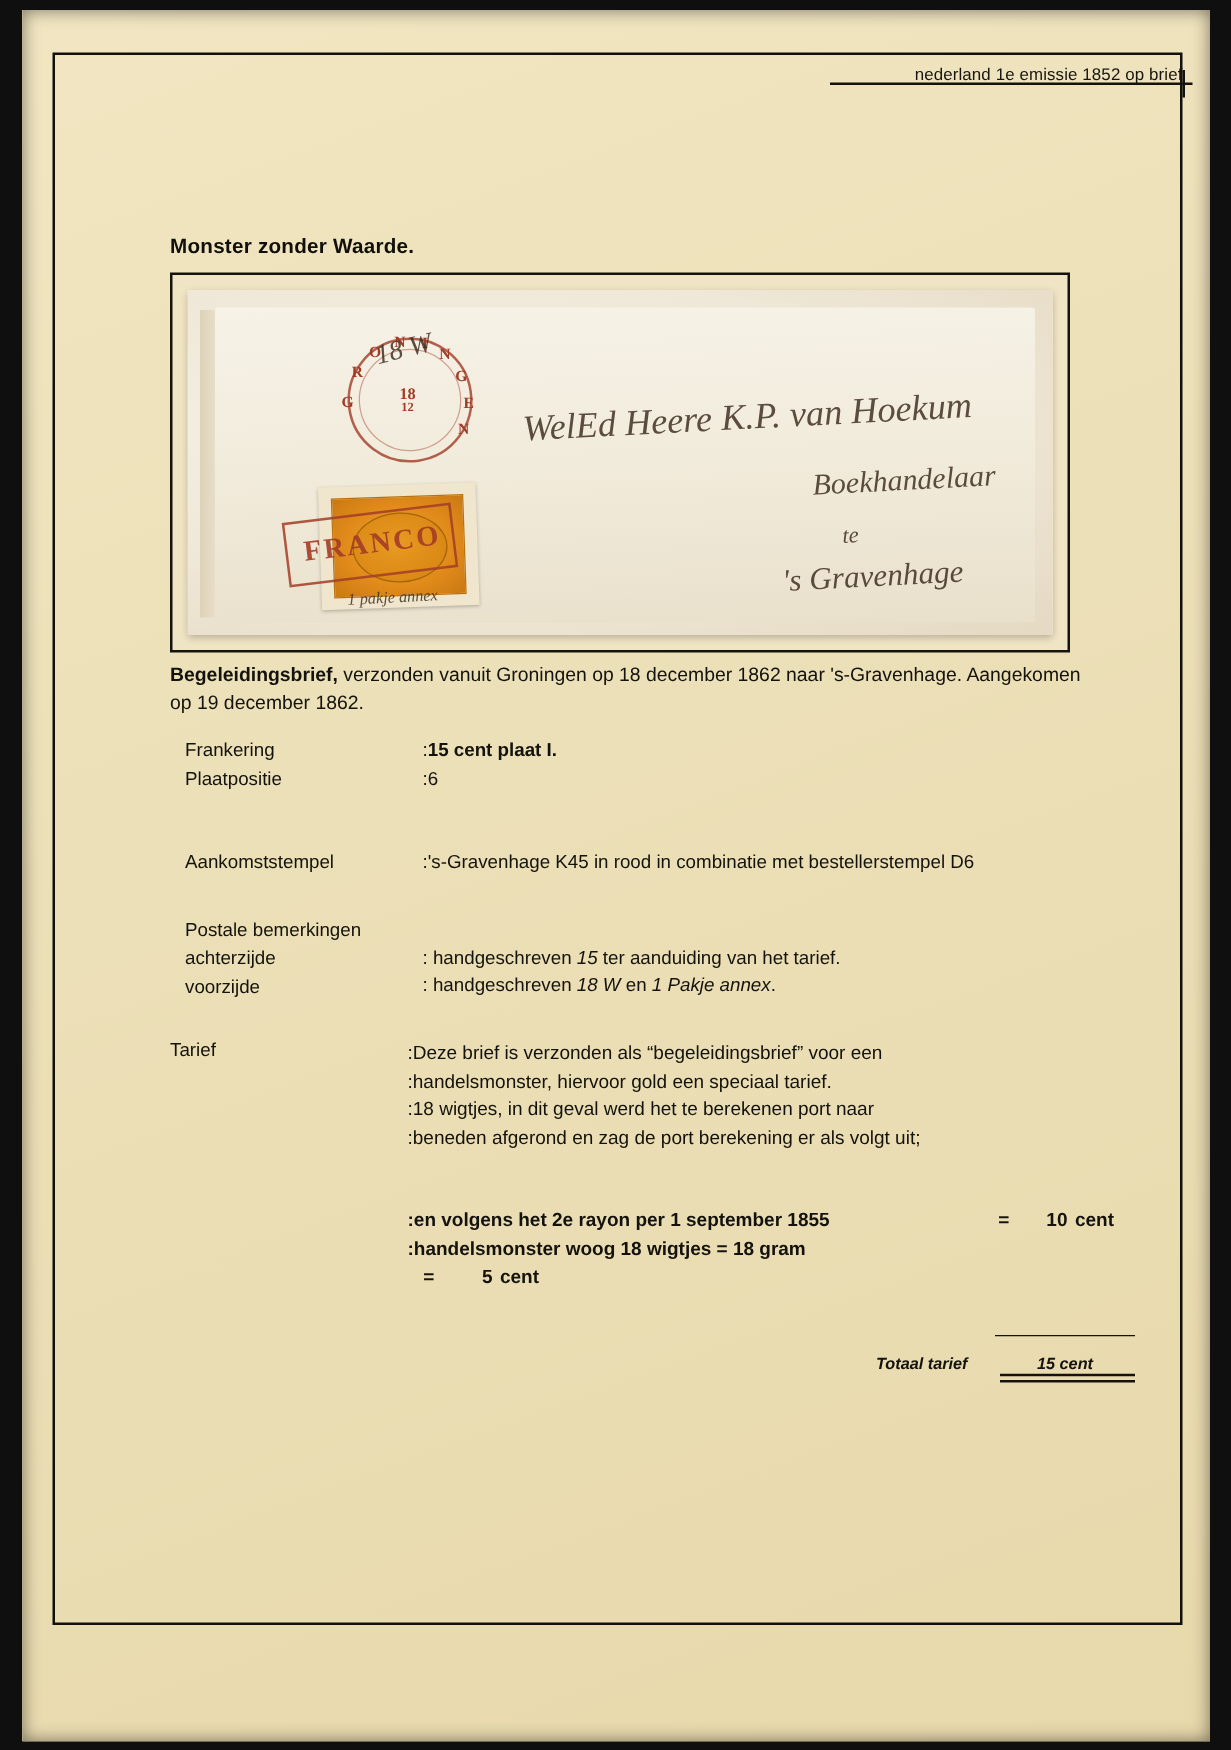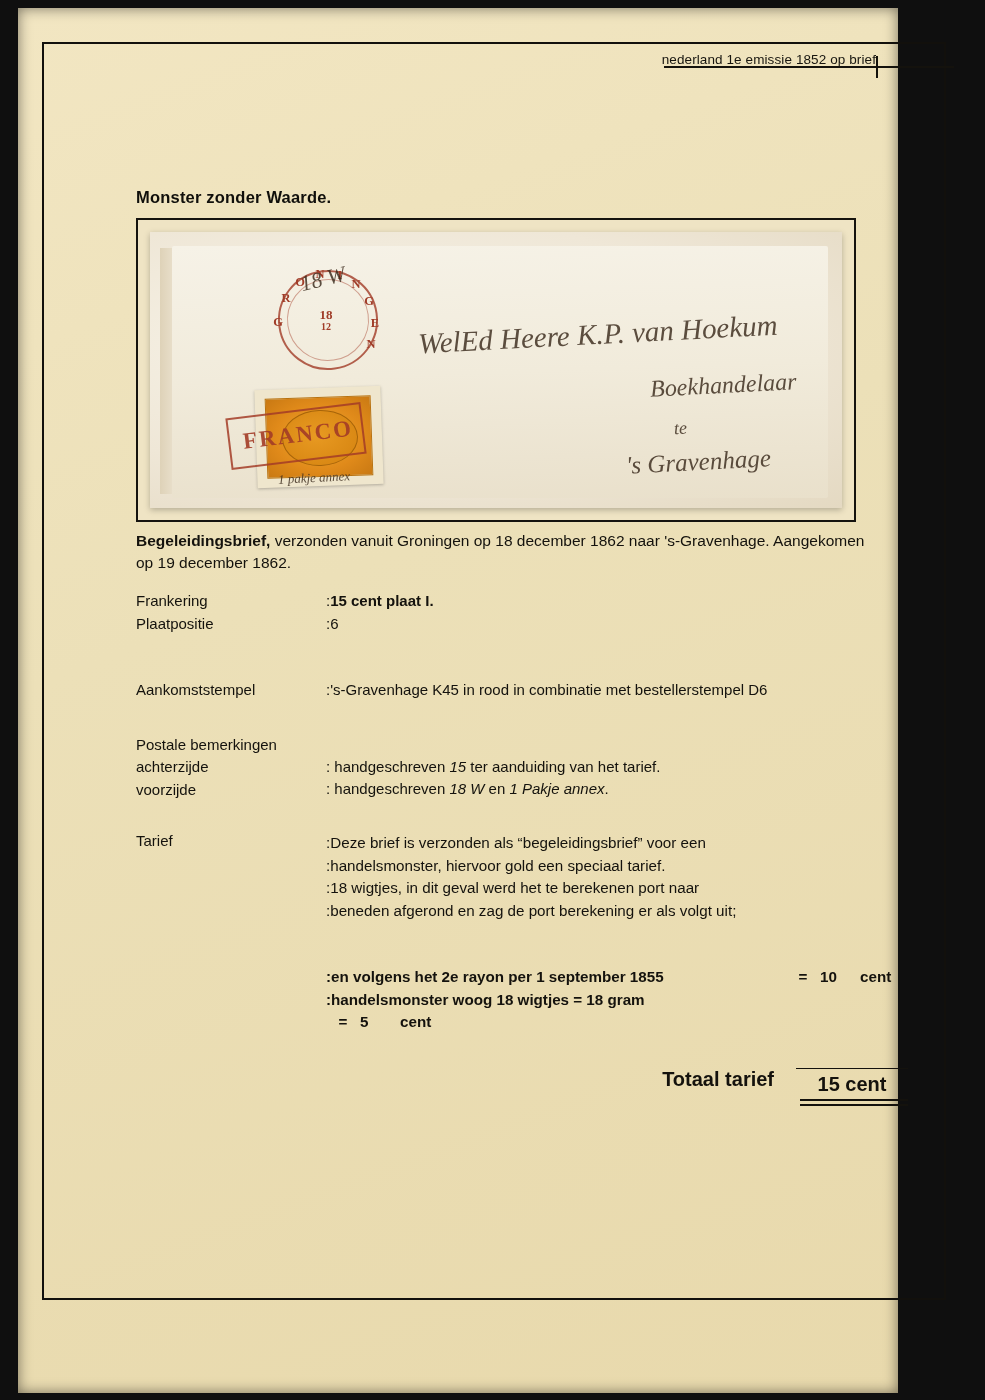--- a/index.html
+++ b/index.html
@@ -10,21 +10,21 @@
   body {
     width: 985px;
     height: 1400px;
     font-family: "Liberation Sans", sans-serif;
     overflow: hidden;
   }
   .page-sheet {
     position: absolute;
     left: 18px;
     top: 8px;
-    width: 880px;
+    width: 950px;
     height: 1385px;
     background: #f0e2bb;
     background-image: linear-gradient(160deg, #f2e6c2 0%, #ece0b8 40%, #e8d9ac 100%);
     box-shadow: 0 0 14px rgba(0,0,0,0.5) inset;
   }
   .page-border {
     position: absolute;
     left: 24px;
     top: 34px;
     width: 900px;
@@ -234,20 +234,21 @@
     position: absolute;
     left: 118px;
     top: 582px;
     width: 770px;
     font-size: 15px;
     color: #14120d;
   }
   .row {
     display: flex;
     align-items: flex-start;
+    margin-left: 12px;
   }
   .row .lbl {
     width: 190px;
     flex: 0 0 190px;
     line-height: 1.5;
   }
   .row .val {
     flex: 1;
     line-height: 1.5;
   }
@@ -286,40 +287,41 @@
     top: 958px;
     width: 580px;
     font-weight: bold;
     font-size: 15.2px;
     color: #14120d;
     line-height: 1.48;
   }
   .calc-row { display: flex; }
   .calc-row .txt { flex: 1; white-space: nowrap; }
   .calc-row .eq { width: 34px; text-align: center; }
-  .calc-row .amt { width: 34px; }
+  .calc-row .amt { width: 34px; text-align: right; }
   .calc-row .unit { width: 46px; text-align: left; padding-left: 6px; }
 
   .total-row {
     position: absolute;
     left: 560px;
     top: 1060px;
     width: 330px;
     font-weight: bold;
-    font-size: 20px;
+    font-size: 13px;
     color: #14120d;
     display: flex;
-    align-items: flex-start;
+    align-items: flex-end;
+    font-style: italic;
   }
   .total-row .tlabel { flex: 1; text-align: right; padding-right: 22px; }
   .total-row .tval {
     width: 112px;
     text-align: center;
     border-top: 1.5px solid #14120d;
-    padding-top: 4px;
+    padding-top: 14px;
   }
   .dbl-rule {
     position: absolute;
     left: 782px;
     top: 1091px;
     width: 108px;
     border-top: 2px solid #14120d;
   }
   .dbl-rule2 {
     position: absolute;

